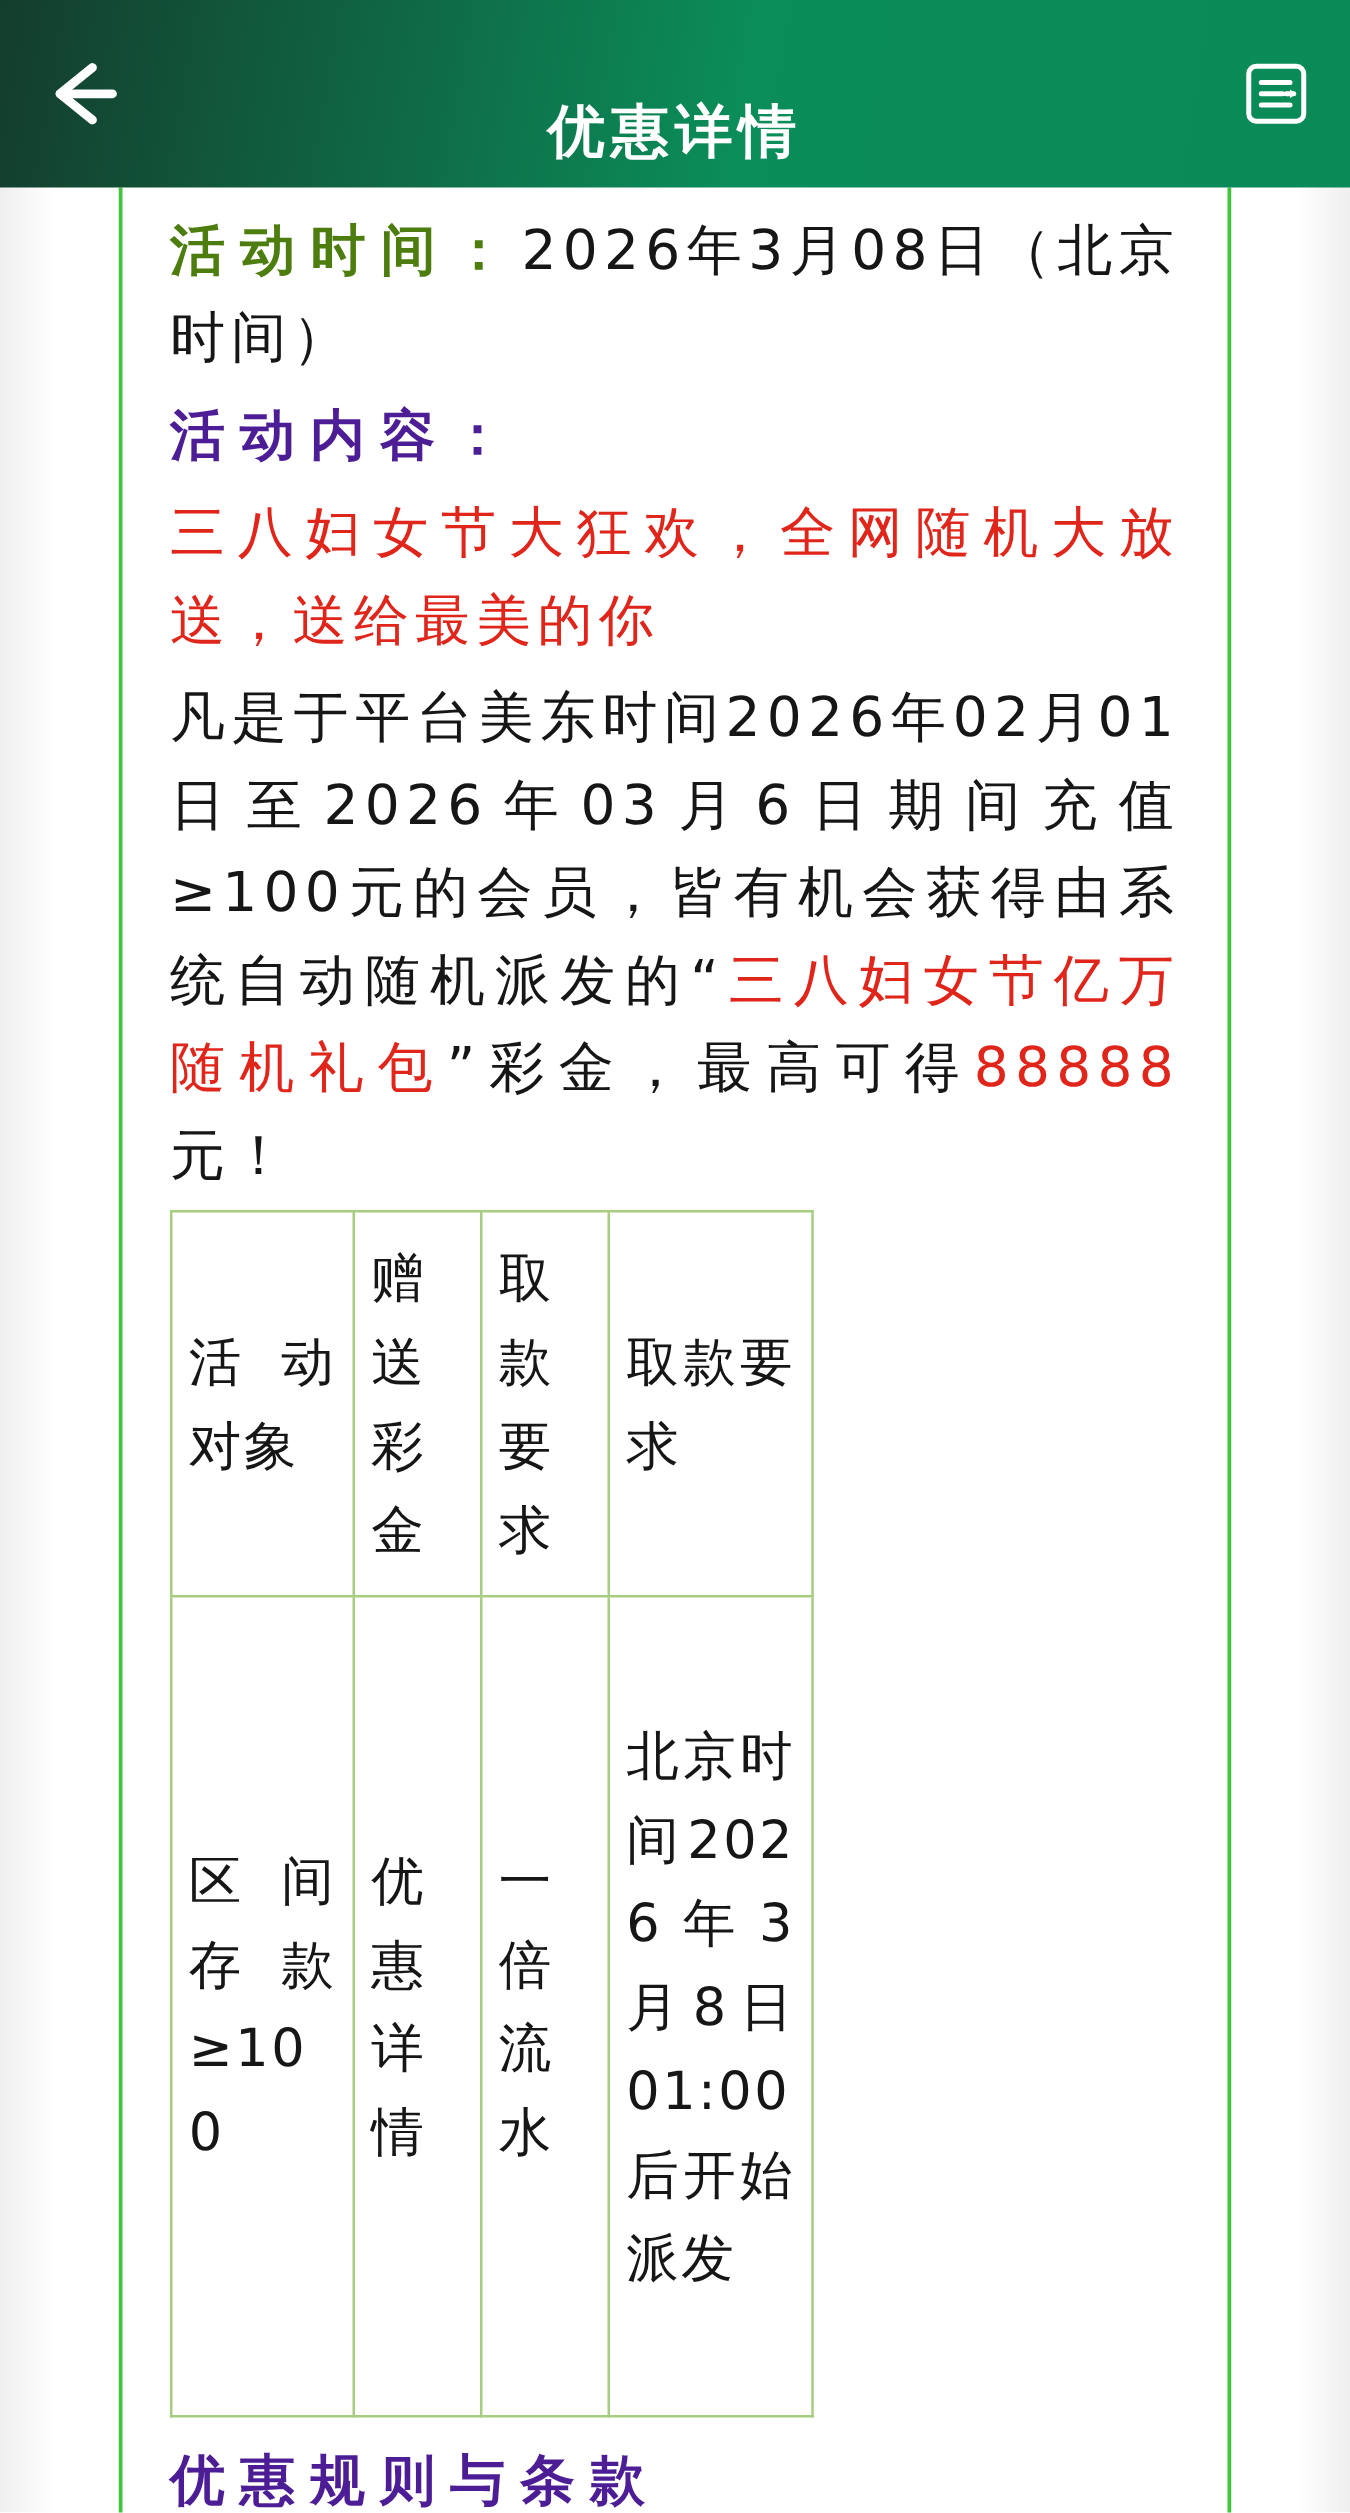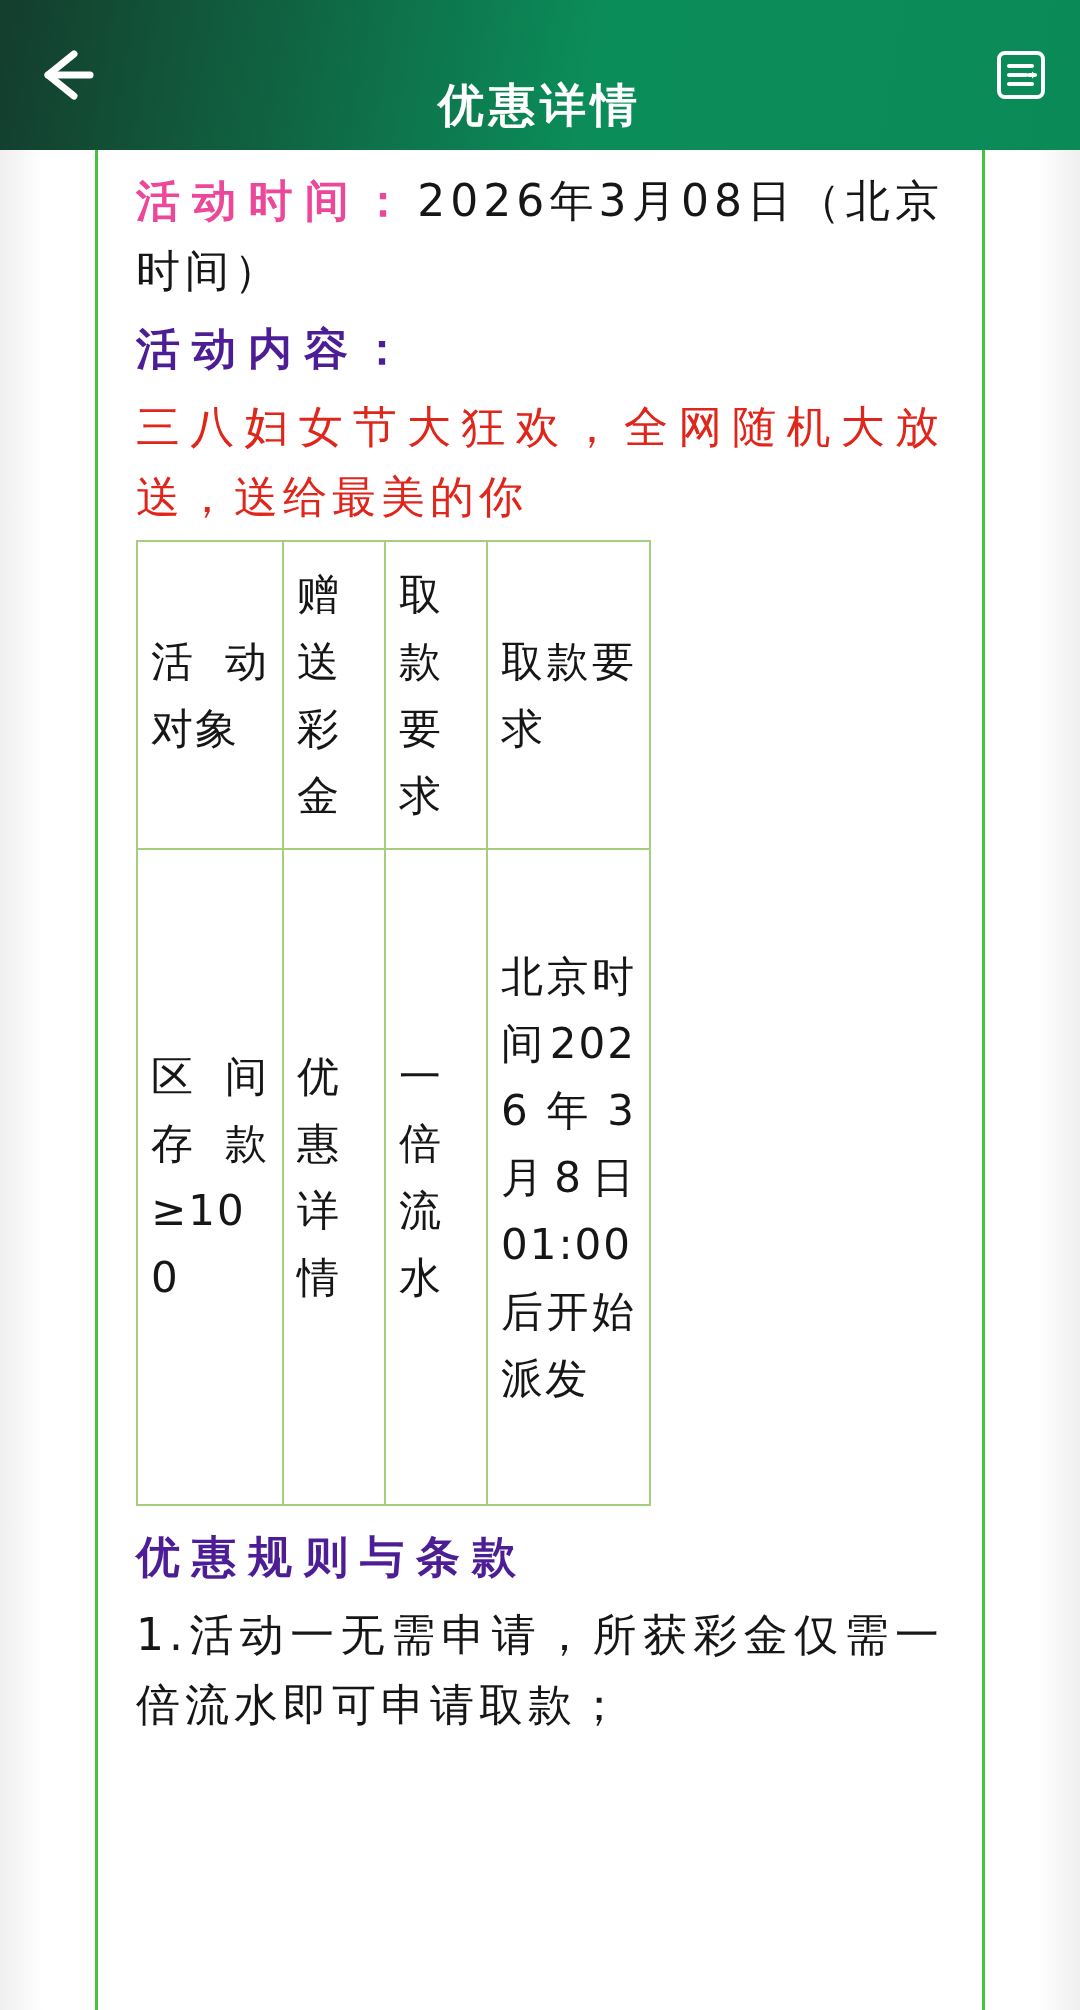--- a/index.html
+++ b/index.html
@@ -30,21 +30,21 @@
     position:relative;z-index:1;box-sizing:border-box;
     margin:0 95px;min-height:1882px;background:#ffffff;
     border-left:3px solid #42c440;border-right:3px solid #42c440;
     padding:16px 38px 40px 38px;
   }
   .para{
     margin:0 0 8px 0;font-size:44px;line-height:70px;color:#161616;
     text-align:justify;letter-spacing:5px;
   }
   .lbl{font-weight:bold;letter-spacing:12px}
-  .green{color:#ec4899}
+  .green{color:#4d7c0f}
   .gold{color:#4c1d95}
   .red{color:#e0251b}
   .bold{font-weight:normal}
 
   
   table.promo{
     border-collapse:collapse;table-layout:fixed;width:513px;
     margin:8px 0 12px 0;
   }
   table.promo col.c1{width:146px}
@@ -92,20 +92,23 @@
 <main class="card">
 
   <p class="para">
     <span class="lbl green">活动时间：</span><span>2026年3月08日（北京时间）</span>
   </p>
 
   <p class="para lbl gold">活动内容：</p>
 
   <p class="para red bold">三八妇女节大狂欢，全网随机大放送，送给最美的你</p>
 
+  <p class="para">
+    <span>凡是于平台美东时间2026年02月01日至2026年03月6日期间充值≥100元的会员，皆有机会获得由系统自动随机派发的“</span><span class="red bold">三八妇女节亿万随机礼包</span><span>”彩金，最高可得</span><span class="red">88888</span><span>元！</span>
+  </p>
 
   <table class="promo">
     <colgroup>
         <col class="c1">
         <col class="c2">
         <col class="c3">
         <col class="c4">
       </colgroup>
     <thead>
       <tr>

